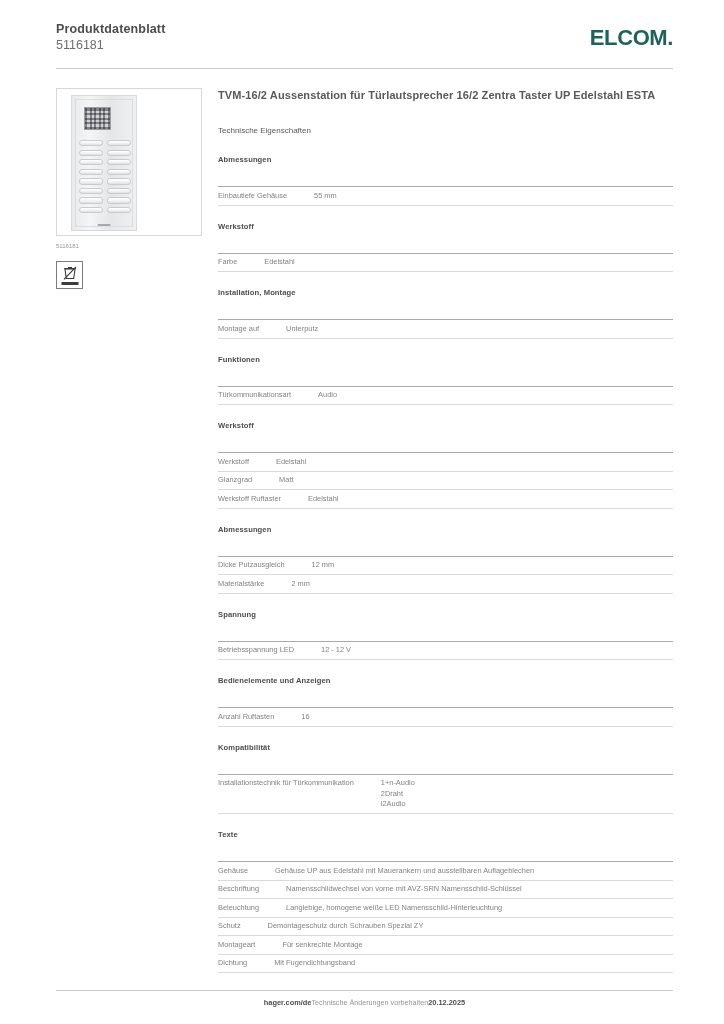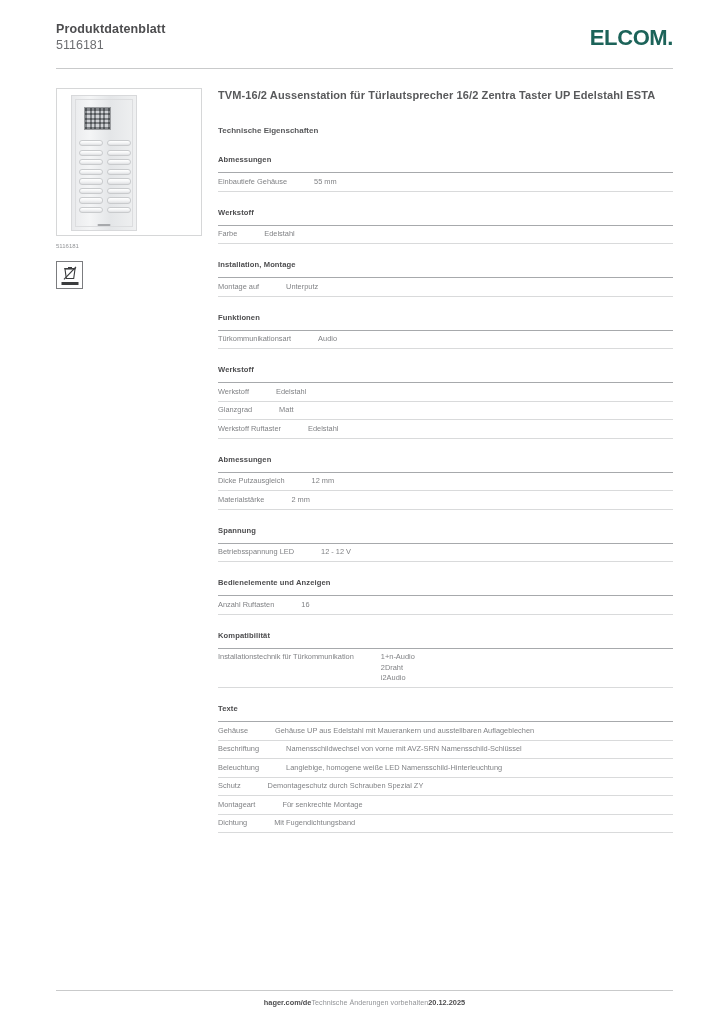--- a/index.html
+++ b/index.html
@@ -180,34 +180,34 @@
   .product-title {
     font-size: 11px;
     font-weight: bold;
     color: #58595b;
     line-height: 11px;
     letter-spacing: 0.1px;
     margin: 0 0 24px 0;
   }
   .section-intro {
     font-size: 8px;
-    font-weight: bold;
+    font-weight: normal;
     color: #58595b;
     line-height: 11px;
     margin: 0 0 18px 0;
   }
   .spec-group {
     margin-bottom: 15px;
   }
   .group-title {
     font-size: 7.6px;
     font-weight: bold;
     color: #4d4d4f;
     line-height: 11px;
-    padding-bottom: 7px;
+    padding-bottom: 21px;
     border-bottom: 1px solid #a7a9ac;
     letter-spacing: 0.1px;
   }
   .spec-row {
     display: flex;
     justify-content: space-between;
     align-items: flex-start;
     gap: 27px;
     border-bottom: 1px solid #d9dadb;
     padding: 3.5px 0 3.5px 0;

